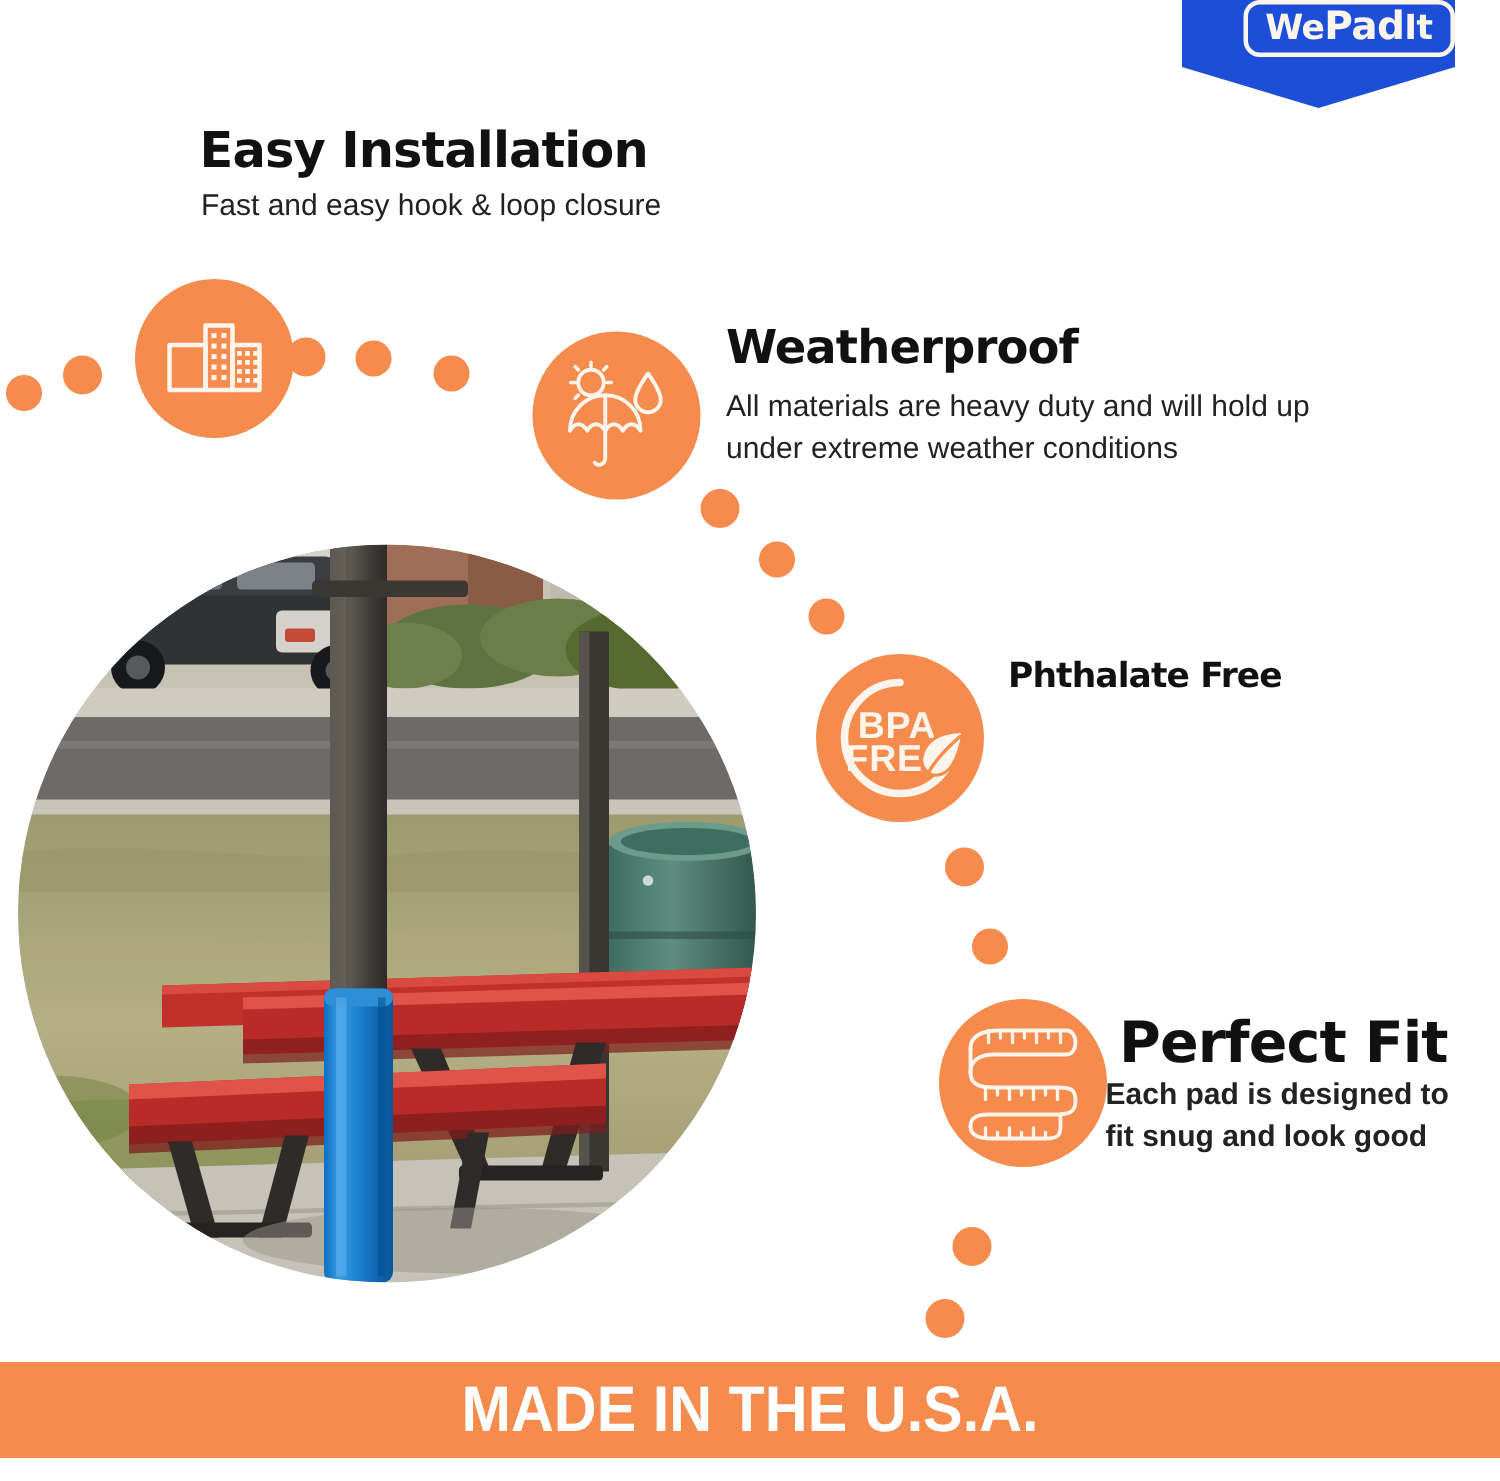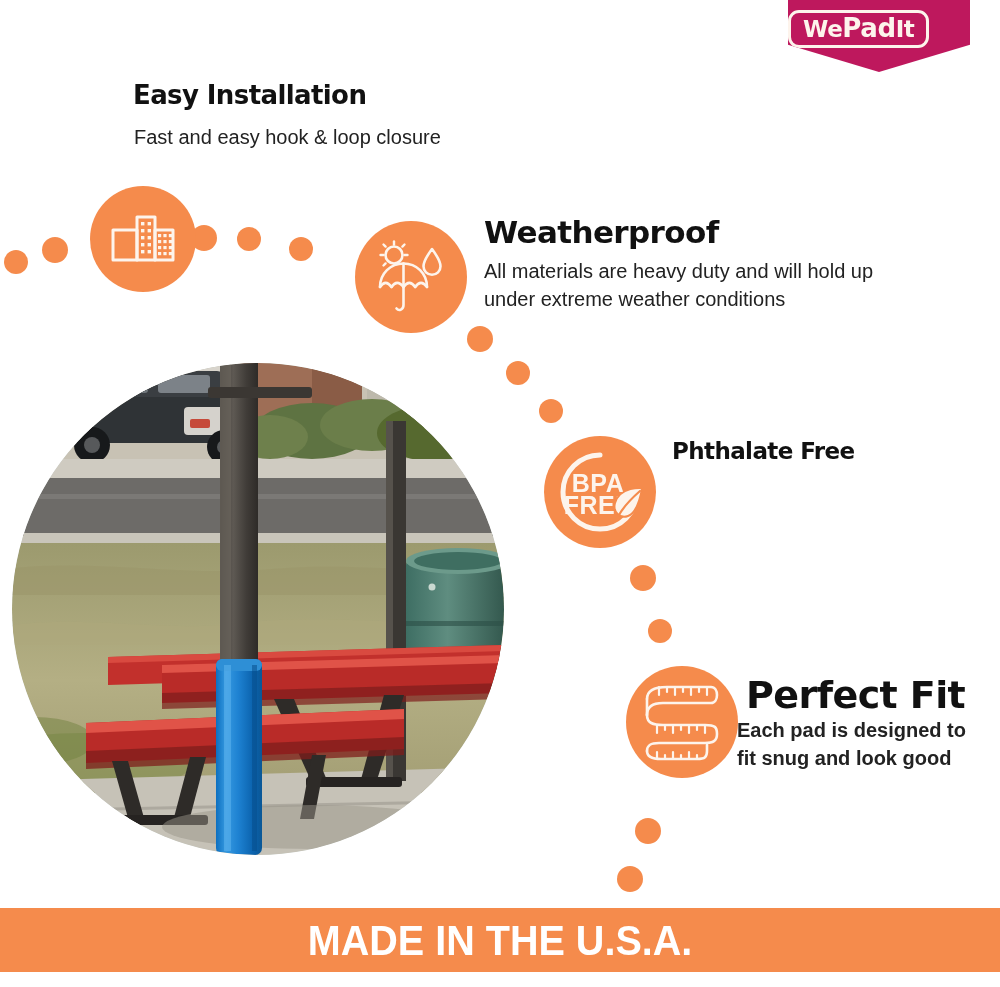--- a/index.html
+++ b/index.html
@@ -20,27 +20,26 @@
     background: #ffffff;
   }
 
   
   .logo-badge {
     position: absolute;
     left: 788px;
     top: 0px;
     width: 182px;
     height: 72px;
-    background: #be185d;
+    background: #1d4ed8;
     -webkit-clip-path: polygon(0 0, 100% 0, 100% 62%, 50% 100%, 0 62%);
     clip-path: polygon(0 0, 100% 0, 100% 62%, 50% 100%, 0 62%);
     display: flex;
     align-items: flex-start;
-    justify-content: flex-start;
-    padding-top: 10px;
+    justify-content: flex-end;
   }
   .logo-frame {
     border: 3px solid #FDF4EC;
     border-radius: 11px;
     padding: 2px 12px 4px 12px;
     line-height: 1;
   }
   .logo-text {
     font-family: "DejaVu Sans", sans-serif;
     font-size: 23px;
@@ -63,21 +62,21 @@
   }
   .feature-desc {
     position: absolute;
     font-family: "Liberation Sans", sans-serif;
     font-weight: 400;
     font-size: 20px;
     line-height: 1.38;
     color: #222222;
   }
 
-  #title-install { left: 133px; top: 80px; font-size: 26px; }
+  #title-install { left: 133px; top: 80px; font-size: 33px; }
   #desc-install  { left: 134px; top: 124px; width: 420px; }
 
   #title-weather { left: 484px; top: 214px; font-size: 31px; }
   #desc-weather  { left: 484px; top: 258px; width: 420px; }
 
   #title-phthalate { left: 672px; top: 438px; font-size: 23px; }
   #desc-phthalate  { left: 673px; top: 482px; width: 270px; }
 
   #title-fit { left: 746px; top: 673px; font-size: 38px; }
   #desc-fit  { left: 737px; top: 717px; width: 230px; font-weight: bold; }

